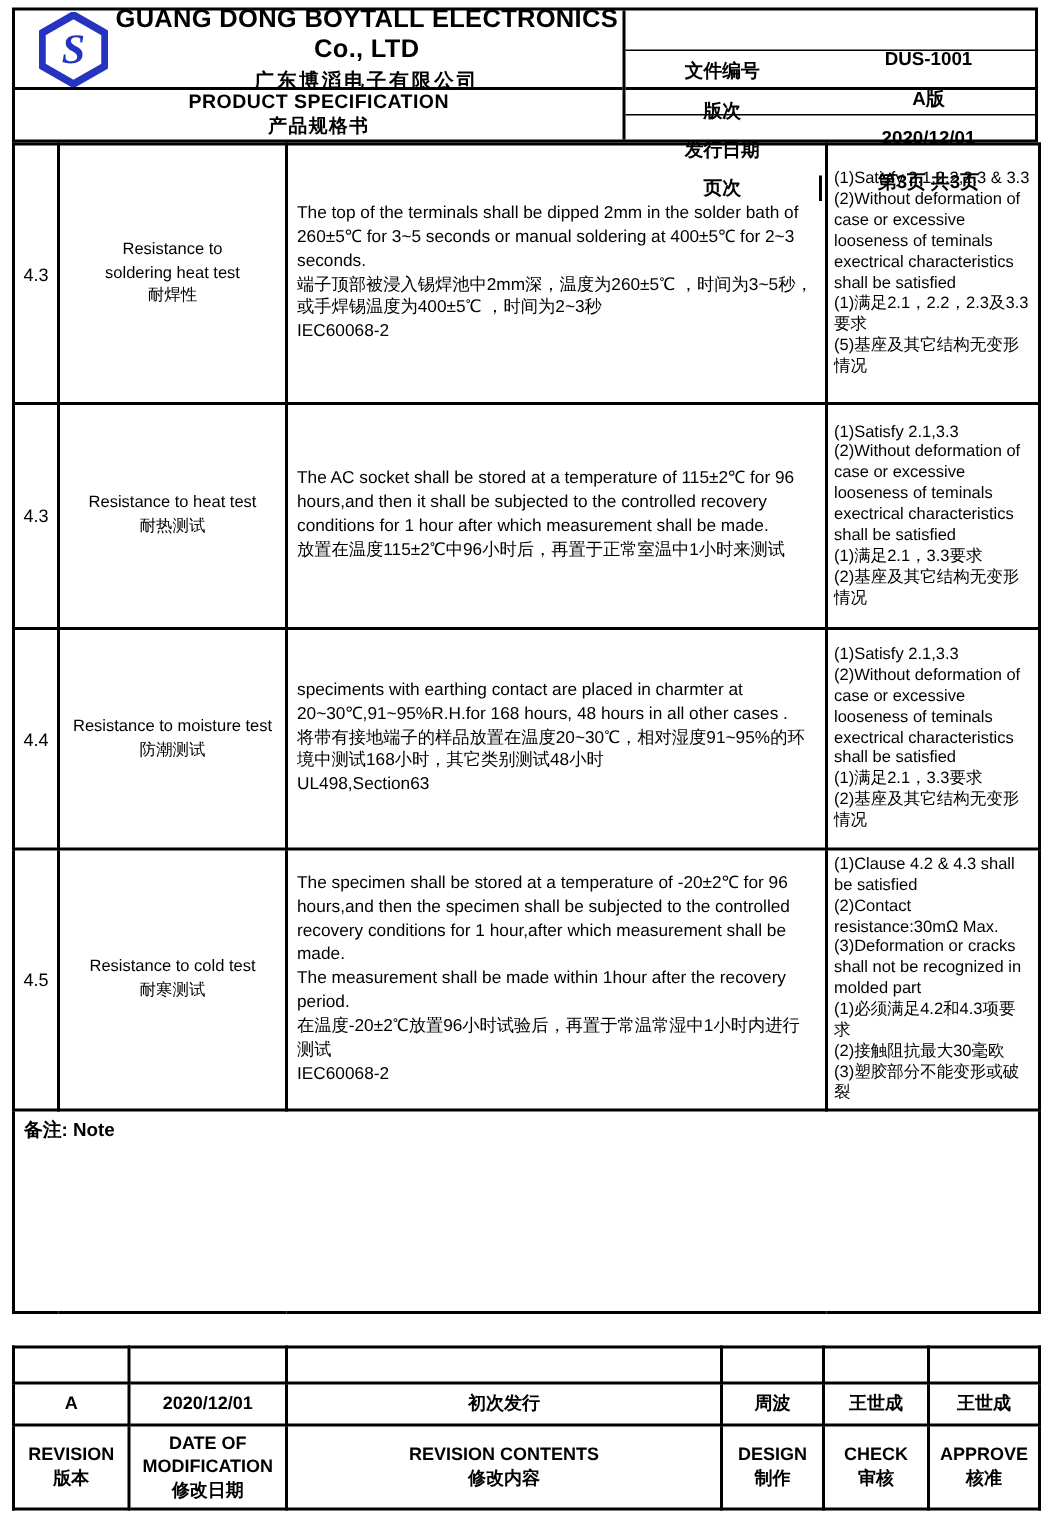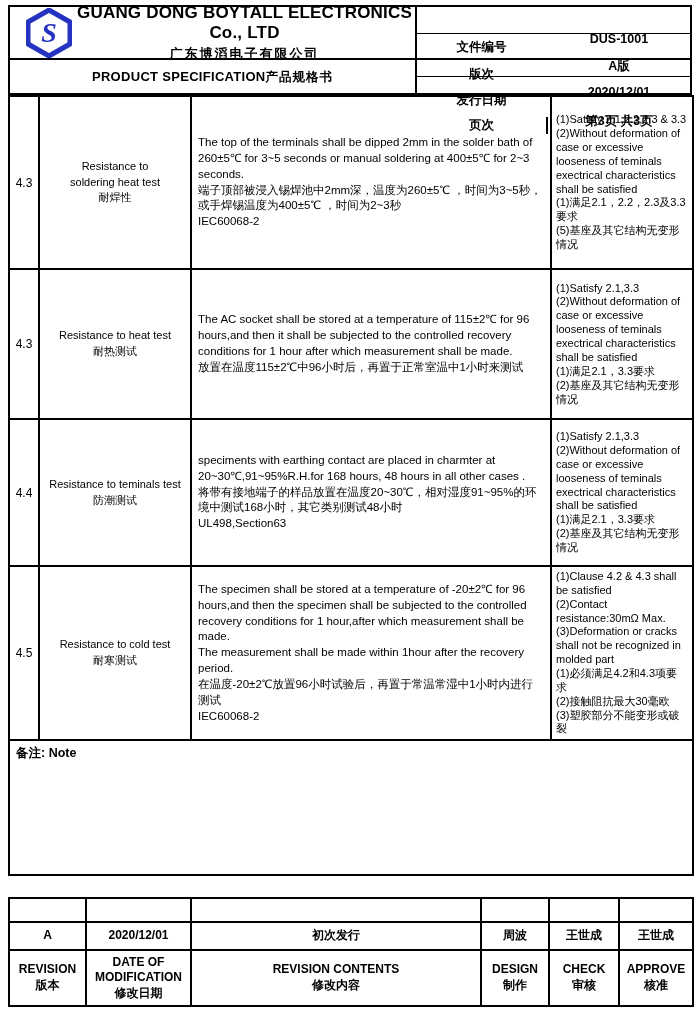--- a/index.html
+++ b/index.html
@@ -11,21 +11,21 @@
   .header{
     position:absolute;left:8px;top:5px;width:684px;height:90px;
     border:2px solid #000;display:flex;box-sizing:border-box;
   }
   .header-left{width:407px;border-right:2px solid #000;display:flex;flex-direction:column;box-sizing:border-box;}
   .company-row{height:53px;display:flex;align-items:center;border-bottom:2px solid #000;box-sizing:border-box;padding-left:14px;}
   .logo-wrap{width:50px;height:50px;flex:0 0 auto;display:flex;align-items:center;justify-content:center;}
   .company-names{flex:1;text-align:center;}
   .company-en{font-size:17px;font-weight:bold;letter-spacing:0.2px;}
   .company-cn{font-size:13px;font-weight:bold;margin-top:2px;letter-spacing:2px;}
-  .title-row{flex:1;display:flex;flex-direction:row;align-items:center;justify-content:center;}
+  .title-row{flex:1;display:flex;flex-direction:column;align-items:center;justify-content:center;}
   .doc-title-en{font-size:13px;font-weight:bold;letter-spacing:0.3px;}
   .doc-title-cn{font-size:12.5px;font-weight:bold;margin-top:1px;letter-spacing:1px;}
   .header-right{flex:1;display:flex;flex-direction:column;}
   .meta-row{display:flex;box-sizing:border-box;border-bottom:1px solid #000;}
   .meta-row:nth-child(2){border-bottom:2px solid #000;}
   .meta-row:last-child{border-bottom:none;}
   .meta-row .m-label{width:131px;border-right:2px solid #000;box-sizing:border-box;margin-top:40px;}
   .meta-row .m-label,.meta-row .m-value{display:flex;align-items:center;justify-content:center;font-weight:bold;font-size:12.5px;}
   .meta-row .m-value{flex:1;margin-top:32px;}
   .mr1{height:27px;} .mr2{height:26px;} .mr3{height:17px;} .mr4{flex:1;}
@@ -123,21 +123,21 @@
         <td class="c-desc">The AC socket shall be stored at a temperature of 115±2℃ for 96 hours,and then it shall be subjected to the controlled recovery conditions for 1 hour after which measurement shall be made.
 放置在温度115±2℃中96小时后，再置于正常室温中1小时来测试</td>
         <td class="c-req">(1)Satisfy 2.1,3.3
 (2)Without deformation of case or excessive looseness of teminals exectrical characteristics shall be satisfied
 (1)满足2.1，3.3要求
 (2)基座及其它结构无变形情况</td>
       </tr>
       <tr class="r2">
         <td class="c-no">4.4</td>
         <td class="c-name">
-          <div style="white-space:pre-line">Resistance to teminals test</div>
+          <div style="white-space:pre-line">Resistance to moisture test</div>
           <div>防潮测试</div>
         </td>
         <td class="c-desc">speciments with earthing contact are placed in charmter at 20~30℃,91~95%R.H.for 168 hours, 48 hours in all other cases .
 将带有接地端子的样品放置在温度20~30℃，相对湿度91~95%的环境中测试168小时，其它类别测试48小时
 UL498,Section63</td>
         <td class="c-req">(1)Satisfy 2.1,3.3
 (2)Without deformation of case or excessive looseness of teminals exectrical characteristics shall be satisfied
 (1)满足2.1，3.3要求
 (2)基座及其它结构无变形情况</td>
       </tr>

